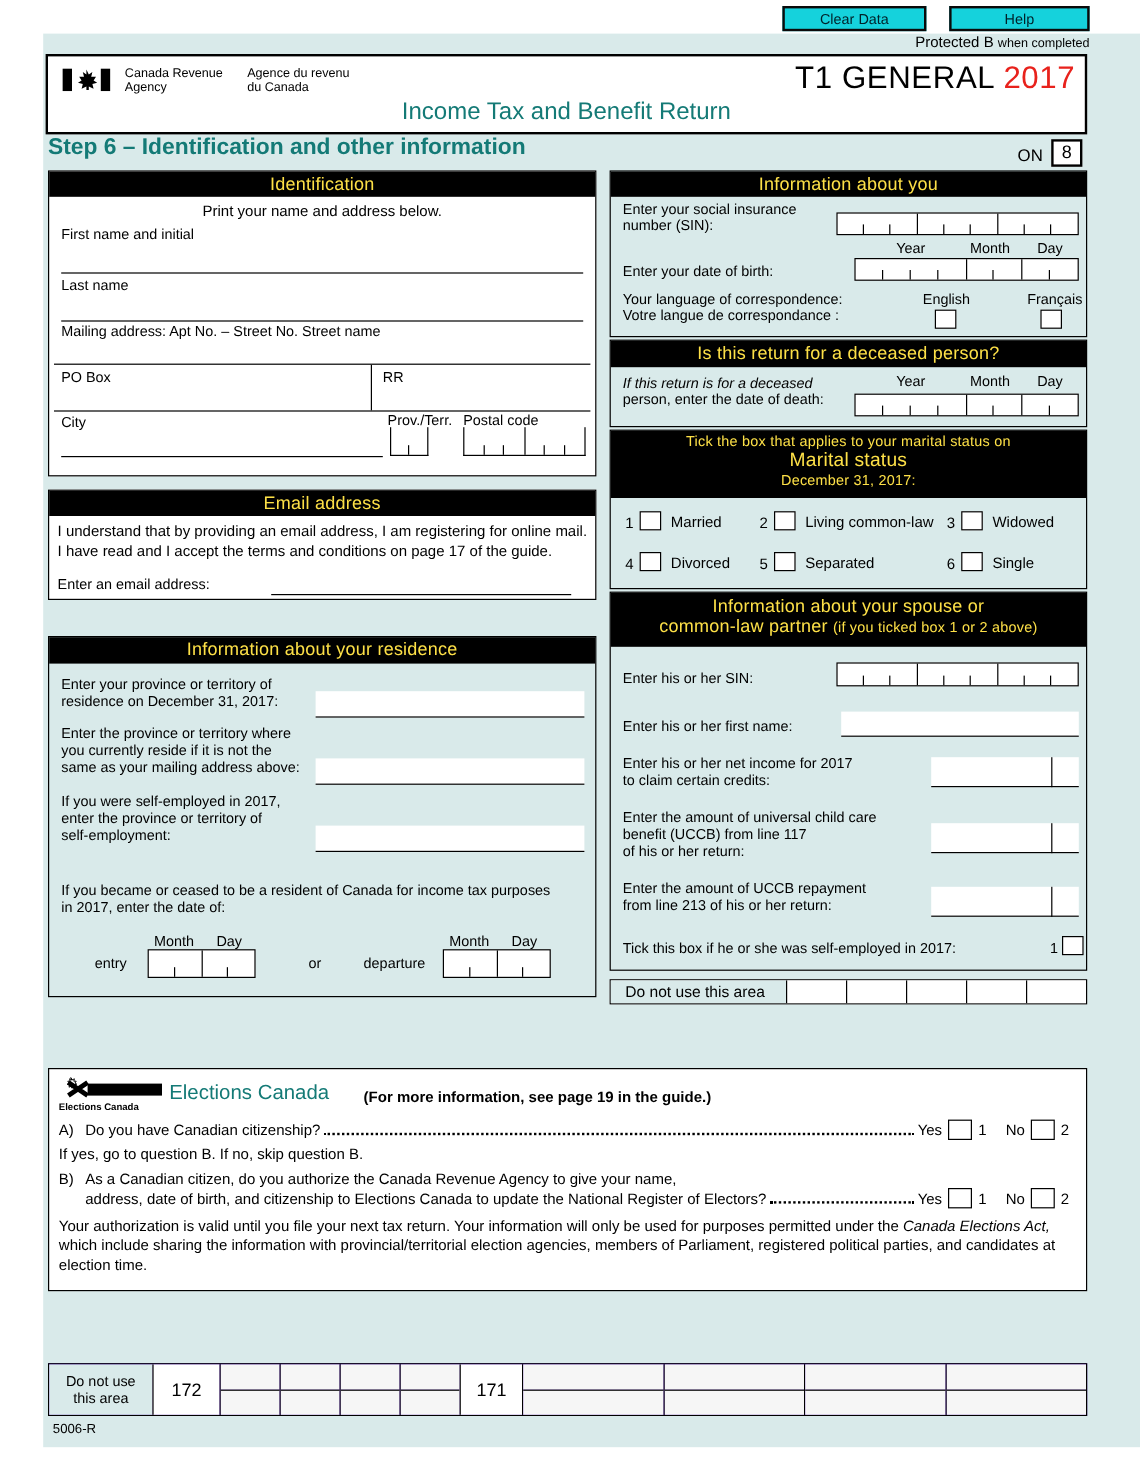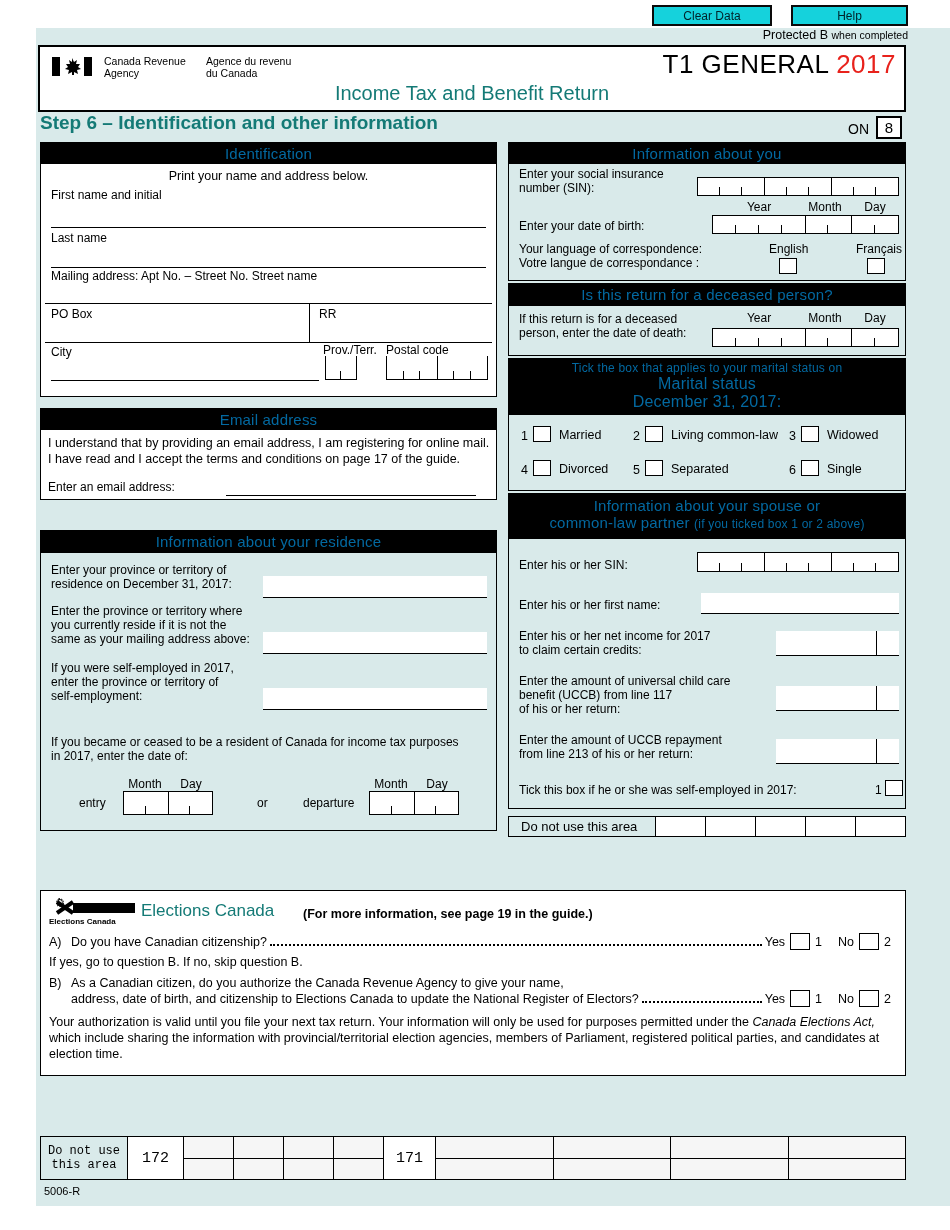--- a/index.html
+++ b/index.html
@@ -3,21 +3,21 @@
 <meta charset="utf-8">
 <style>
   html,body{margin:0;padding:0;background:#fff;}
   #page{position:relative;width:950px;height:1230px;background:#ffffff;
         font-family:"Liberation Sans",sans-serif;color:#000;overflow:hidden;}
   .sheet{position:absolute;left:36px;top:28px;width:914px;height:1178px;background:#d9eaea;}
   .abs{position:absolute;}
   .box{position:absolute;border:1.5px solid #000;box-sizing:border-box;}
   .wh{background:#fff;}
   .cy{background:#d9eaea;}
-  .bar{background:#000;color:#0369a1;text-align:center;font-size:15px;letter-spacing:.2px;}
+  .bar{background:#000;color:#fde047;text-align:center;font-size:15px;letter-spacing:.2px;}
   .lb{position:absolute;font-size:12px;white-space:nowrap;line-height:1.15;}
   .lb13{font-size:12.5px;}
   .ctr{transform:translateX(-50%);}
   .uline{position:absolute;border-bottom:1px solid #000;}
   .vline{position:absolute;border-left:1px solid #000;}
   .winput{position:absolute;background:#fff;border-bottom:1px solid #000;}
   .comb{position:absolute;display:flex;background:#fff;border:1px solid #000;box-sizing:border-box;}
   .comb.open{border-top:none;}
   .comb .cell{flex:1;position:relative;}
   .comb .cell.d{border-right:1px solid #000;}
@@ -28,21 +28,21 @@
   .btn{position:absolute;background:#15d2dc;border:2px solid #0a0a0a;box-sizing:border-box;
        font-size:12px;text-align:center;color:#00222a;padding-top:2px;cursor:pointer;
        font-family:"Liberation Sans",sans-serif;}
   .teal{color:#147a76;}
   .red{color:#e8221c;}
   .erow{position:absolute;display:flex;align-items:center;font-size:12.5px;white-space:nowrap;}
   .leader{flex:1;border-bottom:2px dotted #000;align-self:flex-end;margin:0 3px 4px 3px;min-width:8px;}
   .cbi{background:#fff;border:1.5px solid #000;box-sizing:border-box;width:20px;height:17px;margin:0 5px;flex:0 0 auto;}
   .sp{flex:0 0 16px;}
   .epar{position:absolute;font-size:12.5px;line-height:1.26;}
-  .btbl{position:absolute;display:flex;border:1.5px solid #000;box-sizing:border-box;background:#6d28d9;font-family:Liberation Mono, monospace;}
+  .btbl{position:absolute;display:flex;border:1.5px solid #000;box-sizing:border-box;background:#6d28d9;}
   .btcol{border-left:1px solid #000;display:flex;flex-direction:column;box-sizing:border-box;}
   .btcol:first-child{border-left:none;}
   .bthalf{flex:1;background:#f6f6f6;}
   .bthalf.b{border-top:1px solid #000;}
   .bignum{display:flex;align-items:center;justify-content:center;font-size:15px;background:#fff;}
   .dnur{position:absolute;display:flex;border:1.5px solid #000;box-sizing:border-box;background:#fff;}
   .dnur .dlab{width:146px;background:#d9eaea;font-size:13px;display:flex;align-items:center;padding-left:12px;box-sizing:border-box;}
   .dnur .dcell{flex:1;border-left:1px solid #000;background:#fff;}
 </style>
 </head>
@@ -190,42 +190,42 @@
     <div class="lb" style="left:10px;top:100px;">Your language of correspondence:</div>
     <div class="lb" style="left:10px;top:114px;">Votre langue de correspondance :</div>
     <div class="lb" style="left:260px;top:100px;">English</div>
     <div class="cb" style="left:270px;top:115px;"></div>
     <div class="lb" style="left:347px;top:100px;">Français</div>
     <div class="cb" style="left:358px;top:115px;"></div>
   </div>
 
   <div class="box cy" style="left:508px;top:283px;width:398px;height:73px;">
     <div class="bar" style="height:22px;line-height:22px;">Is this return for a deceased person?</div>
-    <div class="lb" style="left:10px;top:29px;">If this return is for a deceased</div>
+    <div class="lb" style="left:10px;top:29px;font-style:italic;">If this return is for a deceased</div>
     <div class="lb" style="left:10px;top:43px;">person, enter the date of death:</div>
     <div class="lb ctr" style="left:250px;top:28px;">Year</div>
     <div class="lb ctr" style="left:316px;top:28px;">Month</div>
     <div class="lb ctr" style="left:366px;top:28px;">Day</div>
     <div class="comb" style="left:203px;top:44px;width:187px;height:19px;">
         <div class="cell t"></div>
         <div class="cell t"></div>
         <div class="cell t"></div>
         <div class="cell d"></div>
         <div class="cell t"></div>
         <div class="cell d"></div>
         <div class="cell t"></div>
         <div class="cell"></div>
       </div>
   </div>
 
   <div class="box cy" style="left:508px;top:358px;width:398px;height:133px;">
     <div class="bar" style="height:54px;padding-top:2px;">
       <div style="font-size:12px;">Tick the box that applies to your marital status on</div>
       <div style="font-size:16px;">Marital status</div>
-      <div style="font-size:16px;">December 31, 2017:</div>
+      <div style="font-size:12px;">December 31, 2017:</div>
     </div>
     <div class="lb lb13" style="left:12px;top:70px;">1</div>
     <div class="cb" style="left:24px;top:67px;"></div>
     <div class="lb lb13" style="left:50px;top:69px;">Married</div>
     <div class="lb lb13" style="left:124px;top:70px;">2</div>
     <div class="cb" style="left:136px;top:67px;"></div>
     <div class="lb lb13" style="left:162px;top:69px;">Living common-law</div>
     <div class="lb lb13" style="left:280px;top:70px;">3</div>
     <div class="cb" style="left:292px;top:67px;"></div>
     <div class="lb lb13" style="left:318px;top:69px;">Widowed</div>

